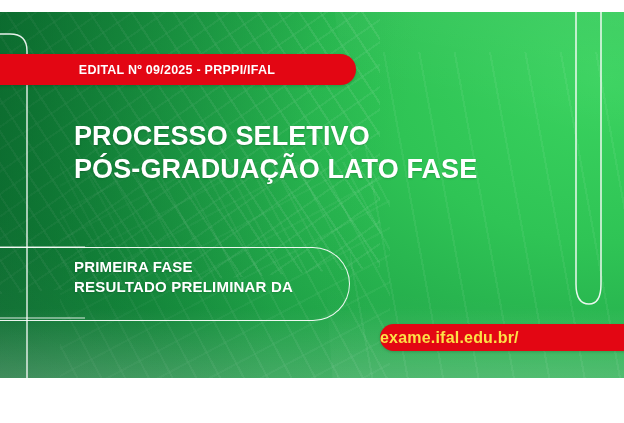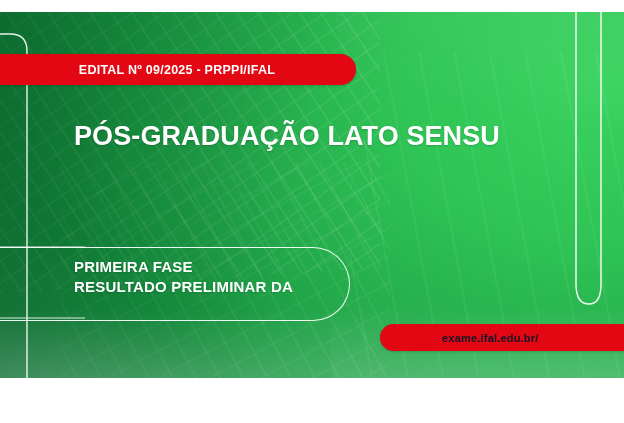--- a/index.html
+++ b/index.html
@@ -80,22 +80,22 @@
   #subtitle div{white-space:nowrap;}
 
   
   #url-pill{
     position:absolute;left:380px;top:312px;width:264px;height:27px;
     background:#e30613;border-radius:14px 0 0 14px;
     box-shadow:0 1px 3px rgba(0,0,0,.18);
     display:flex;align-items:center;justify-content:flex-start;
   }
   #url-pill span{
-    color:#0f172a;font-size:11px;font-weight:700;letter-spacing:.2px;
-    padding-left:62px;white-space:nowrap;
+    color:#fde047;font-size:16px;font-weight:700;letter-spacing:.2px;
+    white-space:nowrap;
   }
 
   
   #footer{position:absolute;left:0;top:366px;width:624px;height:57px;background:#ffffff;}
 </style>
 </head>
 <body>
 
 <div id="stage">
 
@@ -117,21 +117,22 @@
       <line x1="0" y1="306" x2="85" y2="306" stroke="rgba(255,255,255,0.85)" stroke-width="1.2"></line>
 
       <path d="M576 -5 L576 272 Q576 292 589 292 Q601 292 601 272 L601 -5" fill="none" stroke="rgba(255,255,255,0.9)" stroke-width="1.5"></path>
     </svg>
 
     <div id="edital-bar">
       <span>EDITAL Nº 09/2025 - PRPPI/IFAL</span>
     </div>
 
     <div id="headline">
-      <div>PÓS-GRADUAÇÃO LATO SENSU</div>
+      <div>PROCESSO SELETIVO</div>
+      <div>PÓS-GRADUAÇÃO LATO FASE</div>
     </div>
 
     <div id="sub-shape"></div>
     <div id="subtitle">
       <div>PRIMEIRA FASE</div>
       <div>RESULTADO PRELIMINAR DA</div>
     </div>
 
     <div id="url-pill">
       <span>exame.ifal.edu.br/</span>

